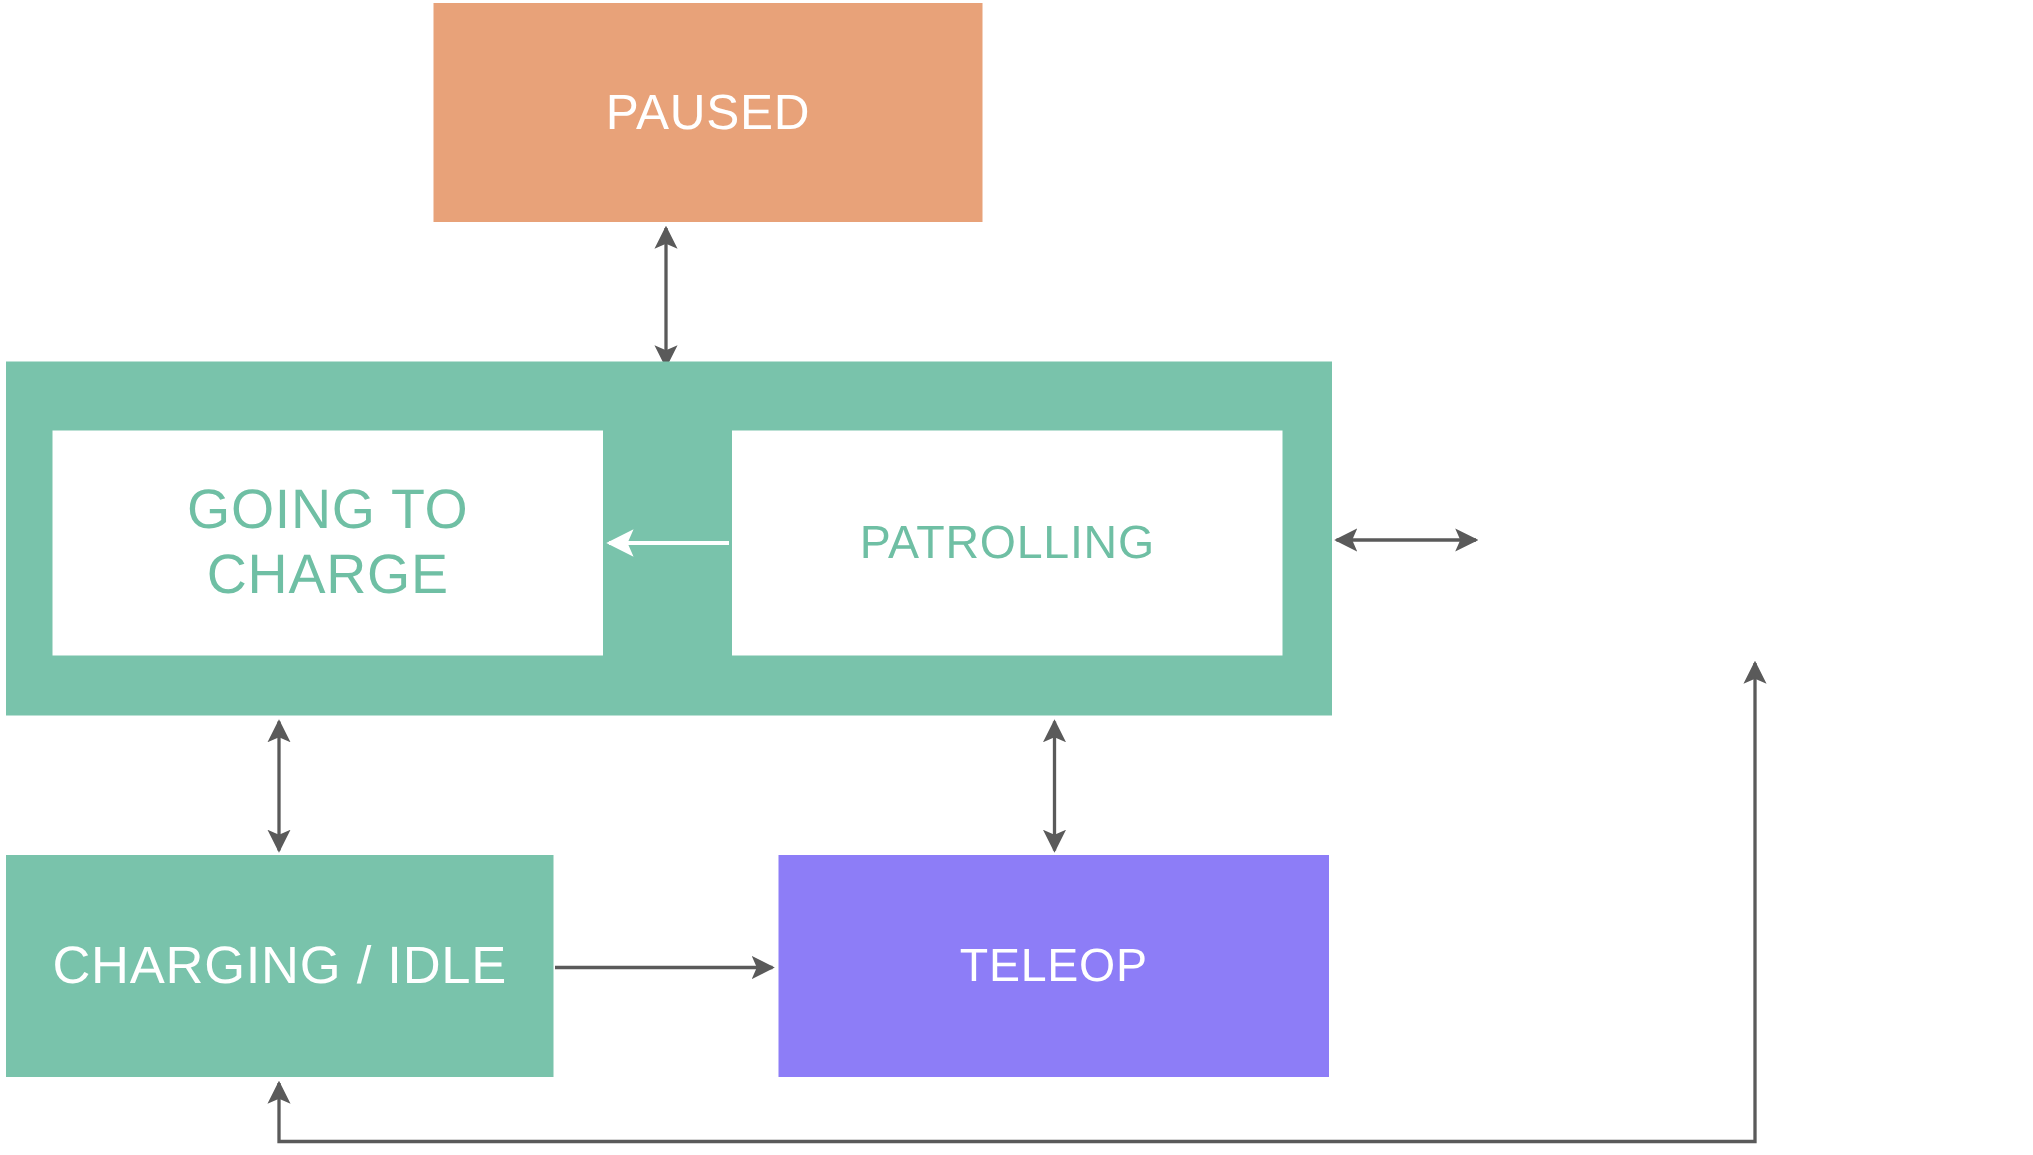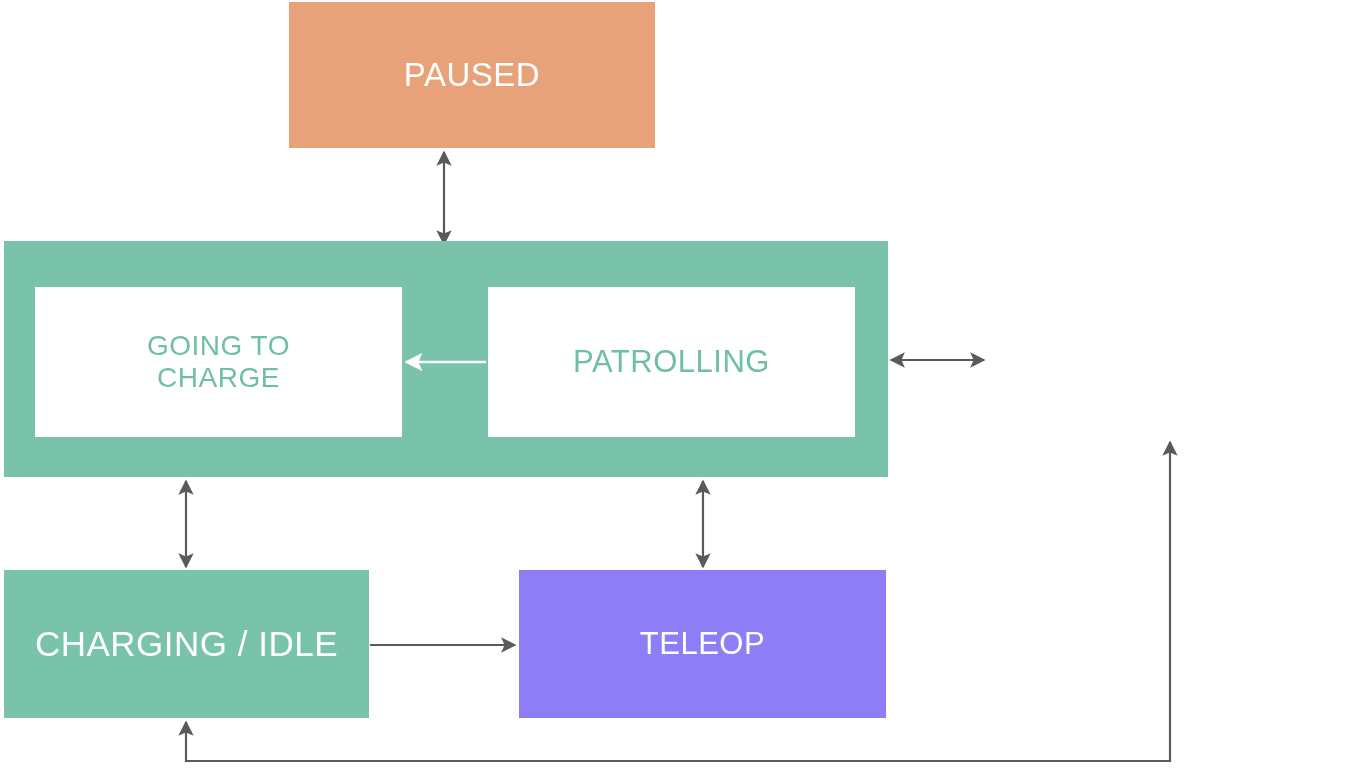--- a/index.html
+++ b/index.html
@@ -45,21 +45,21 @@
   #node-patrol-group {
     left: 4px; top: 241px;
     width: 884px; height: 236px;
     background: #79C3AB;
   }
   #node-going-to-charge {
     left: 35px; top: 287px;
     width: 367px; height: 150px;
     background: #ffffff;
     color: #6FBFA4;
-    font-size: 28px;
+    font-size: 37px;
   }
   #node-patrolling {
     left: 488px; top: 287px;
     width: 367px; height: 150px;
     background: #ffffff;
     color: #6FBFA4;
     font-size: 31px;
   }
   #node-recovering {
     left: 987px; top: 283px;

